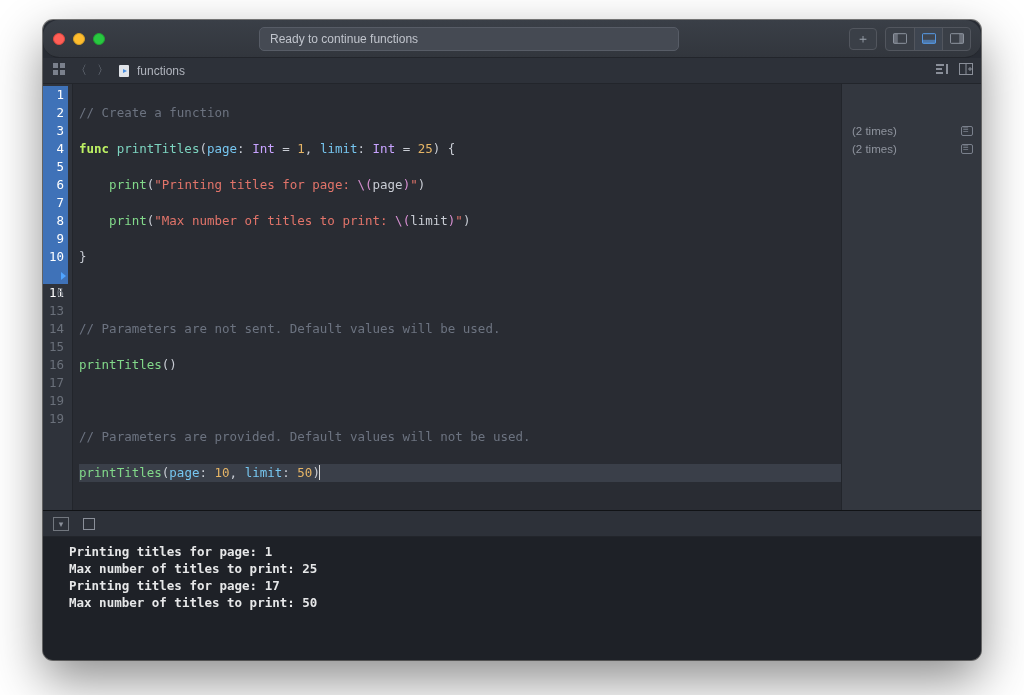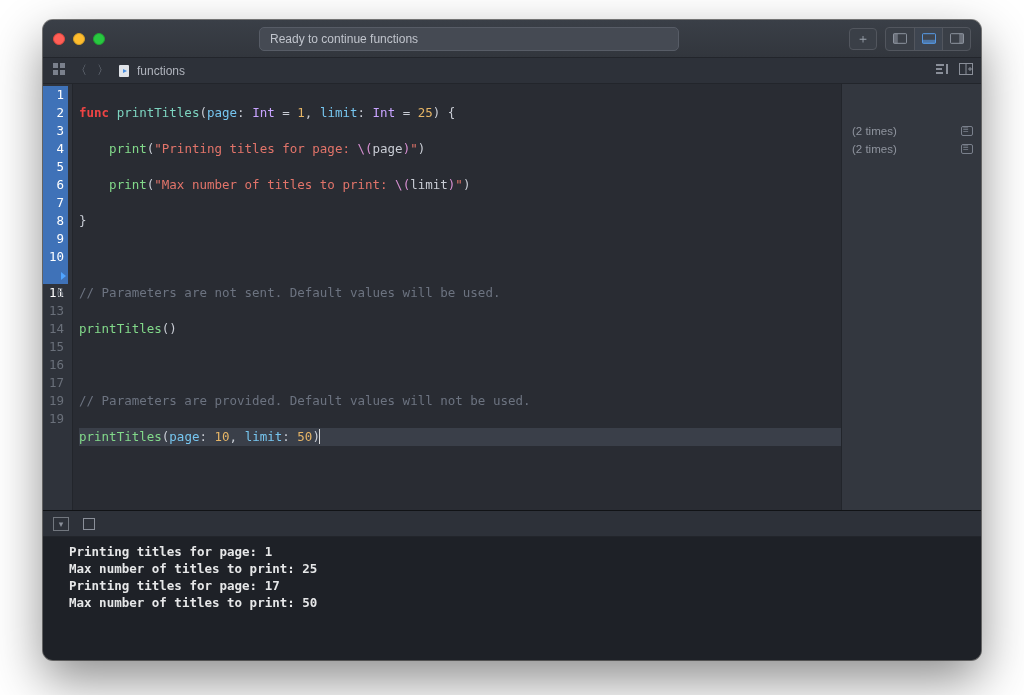--- a/index.html
+++ b/index.html
@@ -26,20 +26,21 @@
   
   .titlebar {
     height: 38px;
     background: linear-gradient(#3a3f47, #32363d);
     border-bottom: 1px solid #22252b;
     display: flex;
     align-items: center;
     padding: 16px 10px;
     gap: 8px;
     flex-shrink: 0;
+    border-radius: 16px;
   }
   .traffic { display: flex; gap: 8px; margin-right: 6px; }
   .dot { width: 12px; height: 12px; border-radius: 50%; }
   .dot.red { background:#ff5f57; border:1px solid #e1483f; }
   .dot.yellow { background:#febc2e; border:1px solid #d6a125; }
   .dot.green { background:#28c840; border:1px solid #20a532; }
   .statusbar {
     flex: 1;
     max-width: 420px;
     margin-left: 140px;
@@ -156,21 +157,21 @@
     padding: 2px 0 0 6px;
     white-space: pre;
     color:#c8ccd4;
     overflow:hidden;
   }
   .code .row { height:18px; }
   .code .row.hl { background:#3a3f49; }
   .cursor { border-right:1.5px solid #d9d9d9; margin-left:-1px;}
   
   .c-comment { color:#6c7380; }
-  .c-keyword { color:#ef4444; font-weight:600; }
+  .c-keyword { color:#bef264; font-weight:600; }
   .c-funcdef { color:#7dd4c0; }
   .c-funccall{ color:#82d98a;text-align:right; }
   .c-type    { color:#c8a3ff; }
   .c-param   { color:#76c6f0; }
   .c-number  { color:#e6b566; }
   .c-string  { color:#e2746a; }
   .c-escape  { color:#d68fd1; }
   .c-plain   { color:#c8ccd4; }
   
   .results {
@@ -336,20 +337,21 @@
         <div class="ln empty">13</div>
         <div class="ln empty">14</div>
         <div class="ln empty">15</div>
         <div class="ln empty">16</div>
         <div class="ln empty">17</div>
         <div class="ln empty">19</div>
         <div class="ln empty">19</div>
       </div>
 
       <div class="code">
+<div class="row"><span class="c-comment">// Create a function</span></div>
 <div class="row"><span class="c-keyword">func</span> <span class="c-funcdef">printTitles</span><span class="c-plain">(</span><span class="c-param">page</span><span class="c-plain">: </span><span class="c-type">Int</span><span class="c-plain"> = </span><span class="c-number">1</span><span class="c-plain">, </span><span class="c-param">limit</span><span class="c-plain">: </span><span class="c-type">Int</span><span class="c-plain"> = </span><span class="c-number">25</span><span class="c-plain">) {</span></div>
 <div class="row">    <span class="c-funccall">print</span><span class="c-plain">(</span><span class="c-string">"Printing titles for page: </span><span class="c-escape">\(</span><span class="c-plain">page</span><span class="c-escape">)</span><span class="c-string">"</span><span class="c-plain">)</span></div>
 <div class="row">    <span class="c-funccall">print</span><span class="c-plain">(</span><span class="c-string">"Max number of titles to print: </span><span class="c-escape">\(</span><span class="c-plain">limit</span><span class="c-escape">)</span><span class="c-string">"</span><span class="c-plain">)</span></div>
 <div class="row"><span class="c-plain">}</span></div>
 <div class="row"></div>
 <div class="row"><span class="c-comment">// Parameters are not sent. Default values will be used.</span></div>
 <div class="row"><span class="c-funccall">printTitles</span><span class="c-plain">()</span></div>
 <div class="row"></div>
 <div class="row"><span class="c-comment">// Parameters are provided. Default values will not be used.</span></div>
 <div class="row hl"><span class="c-funccall">printTitles</span><span class="c-plain">(</span><span class="c-param">page</span><span class="c-plain">: </span><span class="c-number">10</span><span class="c-plain">, </span><span class="c-param">limit</span><span class="c-plain">: </span><span class="c-number">50</span><span class="c-plain">)</span><span class="cursor"></span></div>

